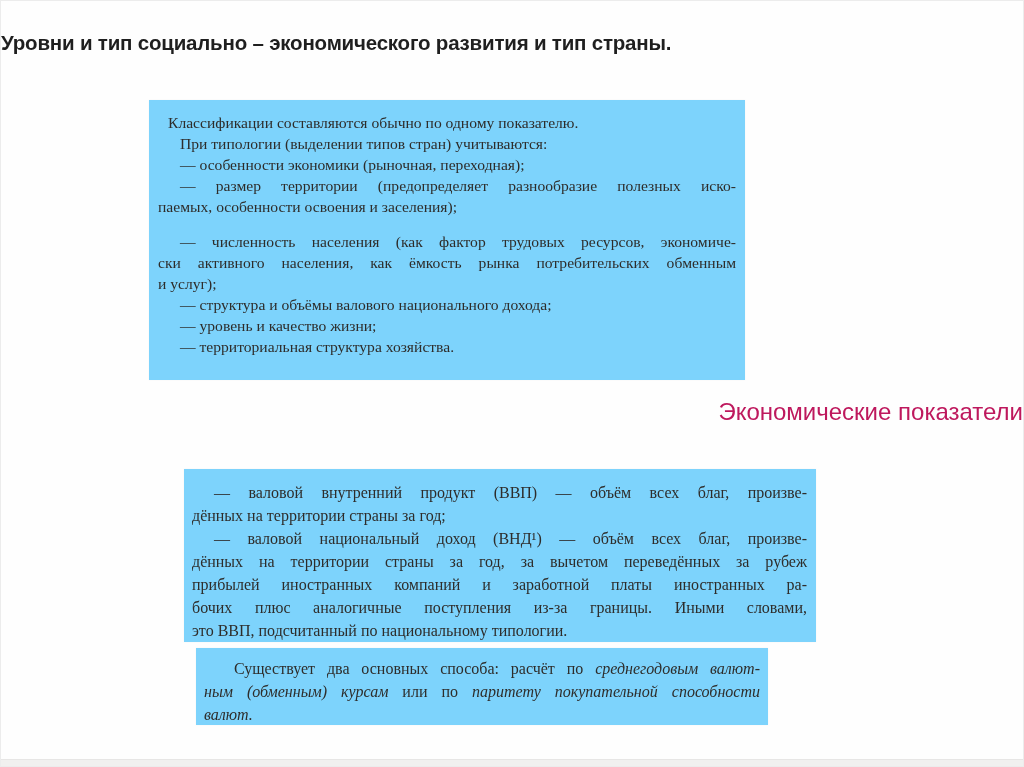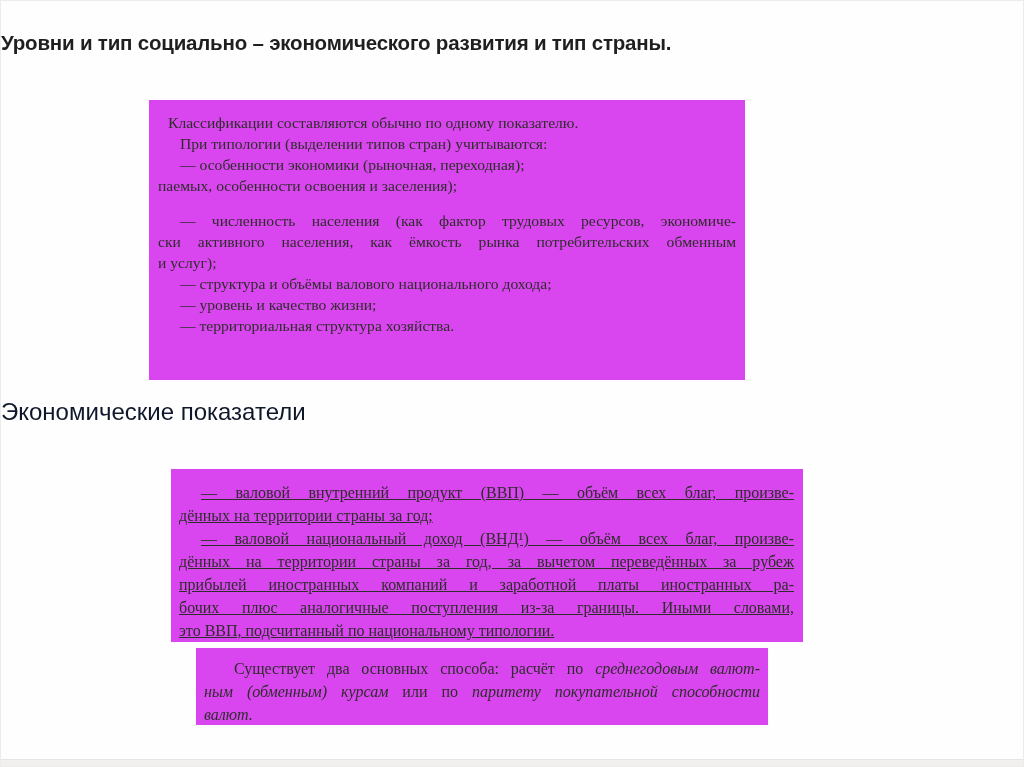--- a/index.html
+++ b/index.html
@@ -23,48 +23,47 @@
     font-weight: 700;
     font-size: 20.5px;
     letter-spacing: -0.2px;
     color: #1f1f1f;
   }
   .subtitle {
     position: absolute;
     top: 397px;
     left: 0;
     width: 100%;
-    text-align: left;
+    text-align: right;
     font-family: "Liberation Sans", sans-serif;
     font-weight: 400;
     font-size: 24px;
-    color: #0f172a;
+    color: #be185d;
   }
   .scan {
     position: absolute;
-    background: #d946ef;
+    background: #7dd3fc;
     box-shadow: 0 0 2px rgba(0,0,0,0.04);
     color: #2e2d2b;
     font-family: "Liberation Serif", "DejaVu Serif", serif;
     box-sizing: border-box;
   }
   .scan1 {
     left: 148px; top: 99px;
     width: 596px; height: 280px;
     padding: 12px 9px 0 9px;
     font-size: 15.6px;
     line-height: 21px;
   }
   .scan2 {
-    left: 170px; top: 468px;
+    left: 183px; top: 468px;
     width: 632px; height: 173px;
     padding: 12px 9px 0 8px;
     font-size: 16px;
     line-height: 23px;
-    text-decoration: underline;
   }
   .scan3 {
     left: 195px; top: 647px;
     width: 572px; height: 77px;
     padding: 9px 8px 0 8px;
     font-size: 16px;
     line-height: 23px;
   }
   .ln { white-space: nowrap; }
   .ln.j {
@@ -89,20 +88,21 @@
 <body>
 
 <div class="slide">
 
   <div class="slide-title">Уровни и тип социально – экономического развития и тип страны.</div>
 
   <div class="scan scan1">
     <div class="ln i1">Классификации составляются обычно по одному показателю.</div>
     <div class="ln i2">При типологии (выделении типов стран) учитываются:</div>
     <div class="ln i2">— особенности экономики (рыночная, переходная);</div>
+    <div class="ln j i2">— размер территории (предопределяет разнообразие полезных иско-</div>
     <div class="ln">паемых, особенности освоения и заселения);</div>
     <div class="gap"></div>
     <div class="ln j i2">— численность населения (как фактор трудовых ресурсов, экономиче-</div>
     <div class="ln j">ски активного населения, как ёмкость рынка потребительских обменным</div>
     <div class="ln">и услуг);</div>
     <div class="ln i2">— структура и объёмы валового национального дохода;</div>
     <div class="ln i2">— уровень и качество жизни;</div>
     <div class="ln i2">— территориальная структура хозяйства.</div>
   </div>
 

